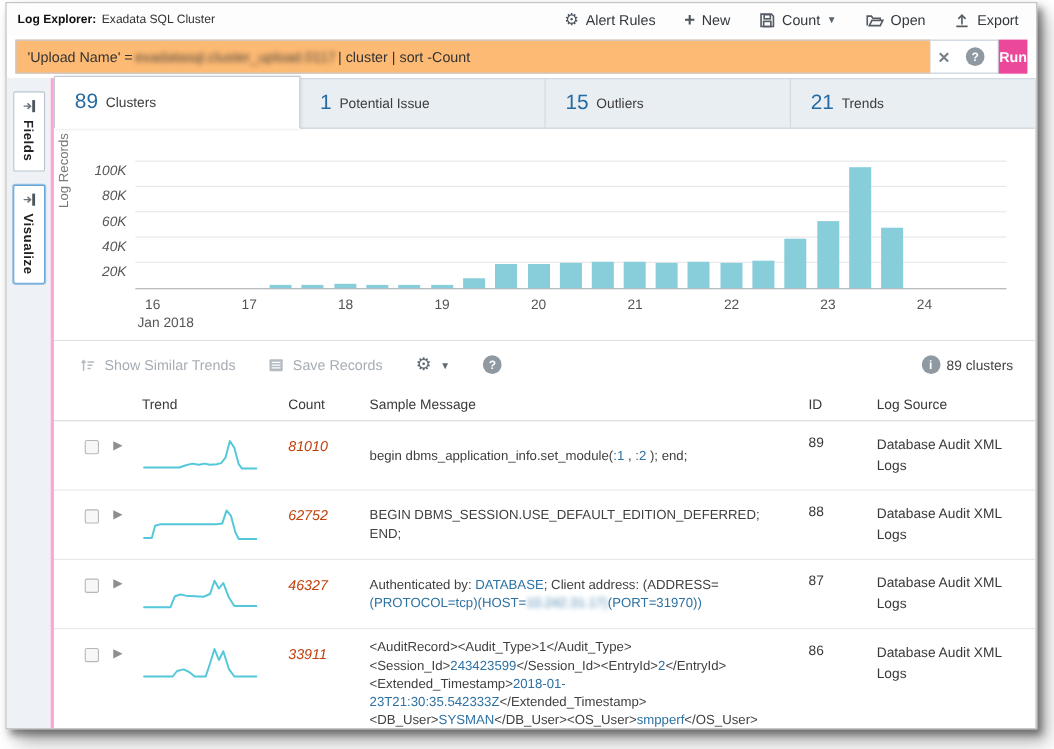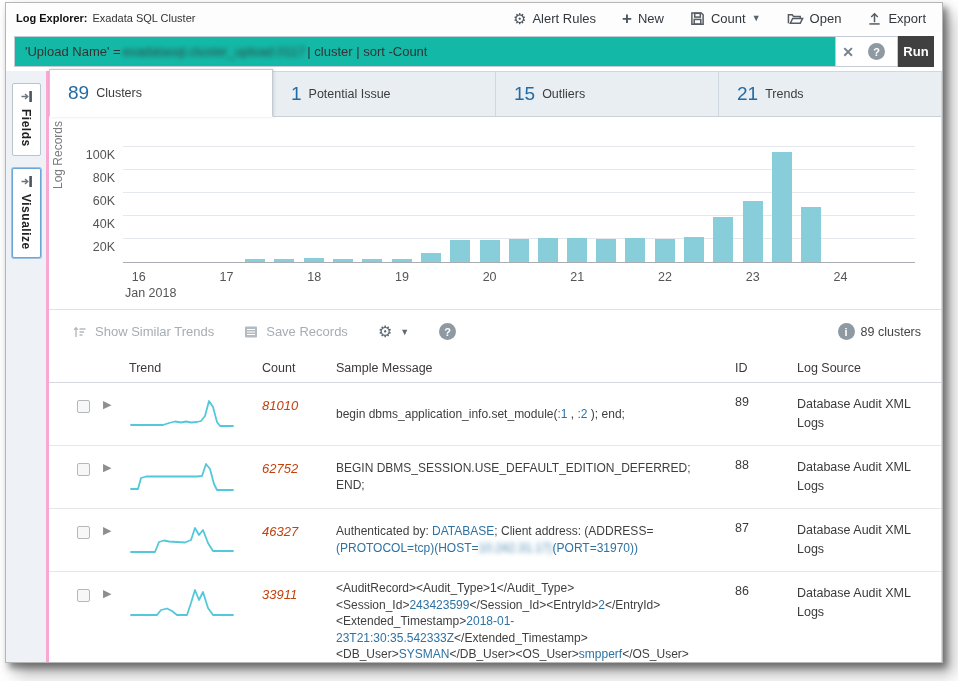--- a/index.html
+++ b/index.html
@@ -15,27 +15,27 @@
   .actions { margin-left:auto; display:flex; align-items:center; gap:26px; padding-right:6px; }
   .action { display:flex; align-items:center; gap:6px; font-size:13px; color:#33383d; cursor:pointer; white-space:nowrap; }
   .action svg { display:block; }
   .ic { stroke:#555c63; fill:none; stroke-width:1.6; }
   .gear-glyph { font-size:15px; color:#4d565e; line-height:1; }
   .plus-glyph { font-size:17px; font-weight:bold; color:#4d565e; line-height:1; }
   .caret { font-size:9px; color:#5a646c; }
 
   
   .searchrow { height:38px; display:flex; align-items:stretch; padding:3px 8px 4px 8px; gap:0; flex:0 0 auto; }
-  .searchbox { flex:1; border:1px solid #c3ccd6; background:#14b8a6; display:flex; align-items:center; padding:0 10px; font-size:13px; color:#333; gap:2px; overflow:hidden; white-space:nowrap; }
+  .searchbox { flex:1; border:1px solid #c3ccd6; background:#fdba74; display:flex; align-items:center; padding:0 10px; font-size:13px; color:#333; gap:2px; overflow:hidden; white-space:nowrap; }
   .searchbox .qtext { color:#333; }
   .redacted { filter:blur(2.4px); opacity:.85; }
   .search-icons { display:flex; align-items:center; gap:14px; padding:0 12px 0 6px; border:1px solid #c3ccd6; border-left:none; background:#fff; }
   .xicon { font-size:14px; font-weight:bold; color:#768089; cursor:pointer; }
   .qmark, .imark { width:17px; height:17px; border-radius:50%; background:#8e99a2; color:#fff; font-size:11px; font-weight:bold; display:flex; align-items:center; justify-content:center; }
-  .runbtn { width:36px; background:#404040; color:#fff; font-size:13px; font-weight:bold; border:none; display:flex; align-items:center; justify-content:center; cursor:pointer; }
+  .runbtn { width:26px; background:#ec4899; color:#fff; font-size:13px; font-weight:bold; border:none; display:flex; align-items:center; justify-content:center; cursor:pointer; }
 
   
   .bodyrow { flex:1; display:flex; min-height:0; }
   .gutter { width:40px; background:#eef2f6; padding-top:12px; display:flex; flex-direction:column; align-items:center; gap:12px; flex:0 0 auto; }
   .vtab { width:29px; background:#fff; border:1px solid #b9c4ce; border-radius:2px; padding:6px 0 8px 0; display:flex; flex-direction:column; align-items:center; gap:6px; cursor:pointer; }
   .vtab.selected { border-color:#6aa6d6; box-shadow:0 0 0 1px #9cc3e4; }
   .vtab .vlabel { writing-mode:vertical-rl; font-size:12px; font-weight:bold; color:#222; letter-spacing:.5px; }
 
   .content { flex:1; display:flex; flex-direction:column; min-width:0; border-left:3px solid #f9a8d4; border-right:1px solid #d3dae0; background:#fff; }
 
@@ -45,21 +45,21 @@
   .tab:last-child { border-right:none; }
   .tab .num { font-size:19px; color:#246ba3; }
   .tab .lbl { font-size:12.5px; color:#3c3c3c; }
   .tab.active { background:#fff; border:1px solid #c2cbd3; border-bottom:1px solid #fff; margin-bottom:-1px; margin-top:-2px; box-shadow:1px 0 3px rgba(0,0,0,.12); position:relative; z-index:2; }
 
   
   .chartwrap { height:192px; position:relative; flex:0 0 auto; }
   .ylab { position:absolute; left:2px; top:72px; transform:rotate(-90deg); transform-origin:left top; font-size:12px; color:#7a7a7a; white-space:nowrap; }
   .plot { position:absolute; left:74px; right:26px; top:13px; height:133px; border-bottom:1px solid #a9adb1; }
   .gridline { position:absolute; left:0; right:0; height:1px; background:#e4e7ec; }
-  .ytick { position:absolute; right:calc(100% + 8px); font-size:12.5px; color:#555; transform:translateY(50%); white-space:nowrap; }
+  .ytick { position:absolute; right:calc(100% + 8px); font-size:12.5px; color:#555; transform:translateY(50%); white-space:nowrap;font-style:italic; }
   .bar { position:absolute; bottom:0; width:20px; transform:translateX(-50%); }
   .xtick { position:absolute; top:calc(100% + 8px); font-size:12.5px; color:#555; transform:translateX(-50%); }
   .xcaption { position:absolute; top:calc(100% + 24px); font-size:12.5px; color:#555; transform:translateX(-50%); white-space:nowrap; }
 
   
   .toolbar { height:44px; border-top:1px solid #dfe3e7; display:flex; align-items:center; padding:0 20px 0 24px; gap:30px; flex:0 0 auto; }
   .tbtn { display:flex; align-items:center; gap:8px; font-size:13px; color:#a6adb4; }
   .gear-drop { display:flex; align-items:center; gap:8px; cursor:pointer; }
   .gear-drop .gear-glyph { font-size:16px; color:#5f6a72; }
   .gear-drop .caret { color:#5f6a72; }

